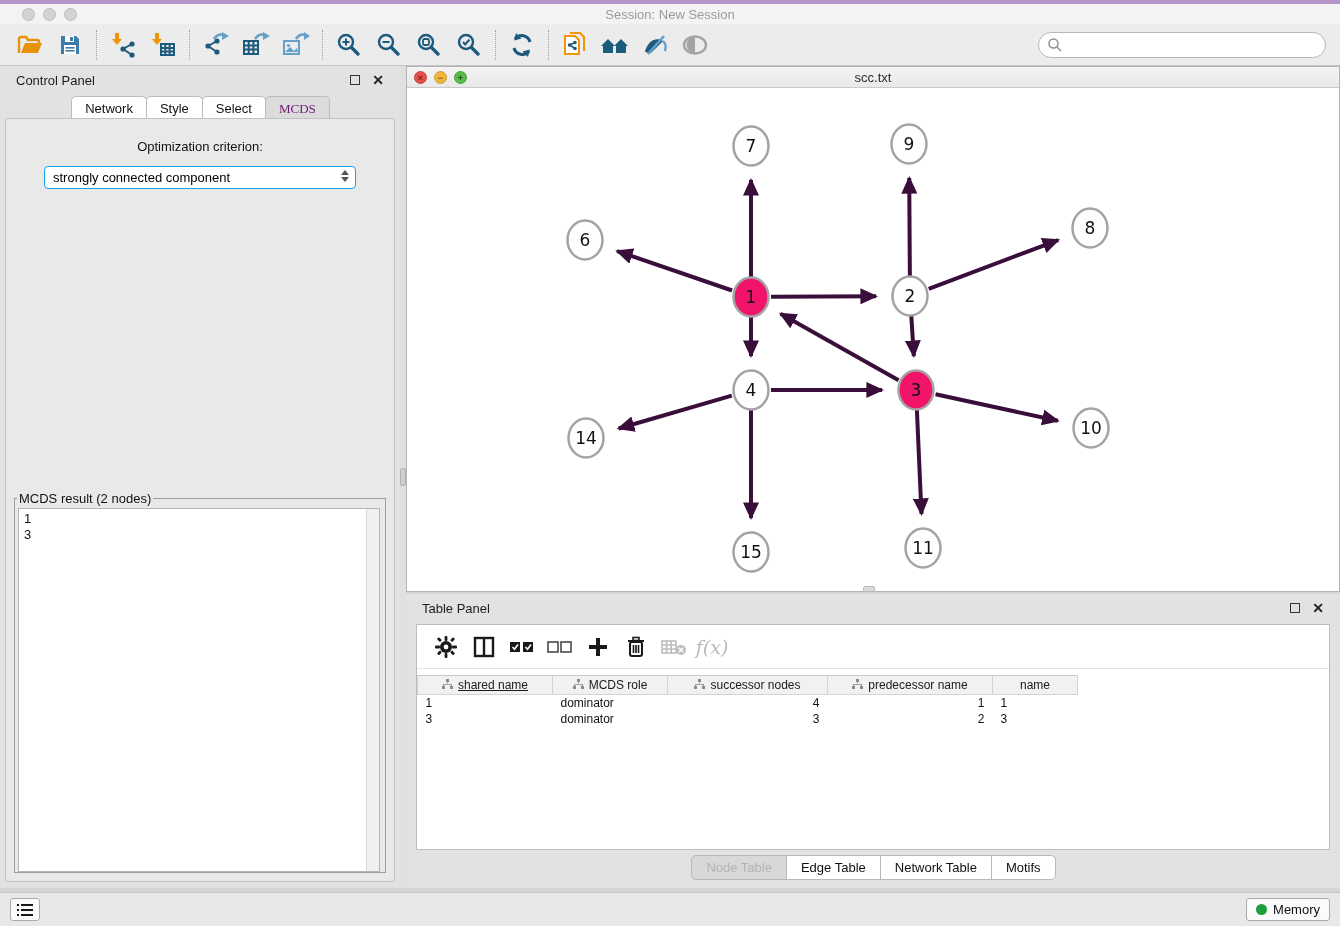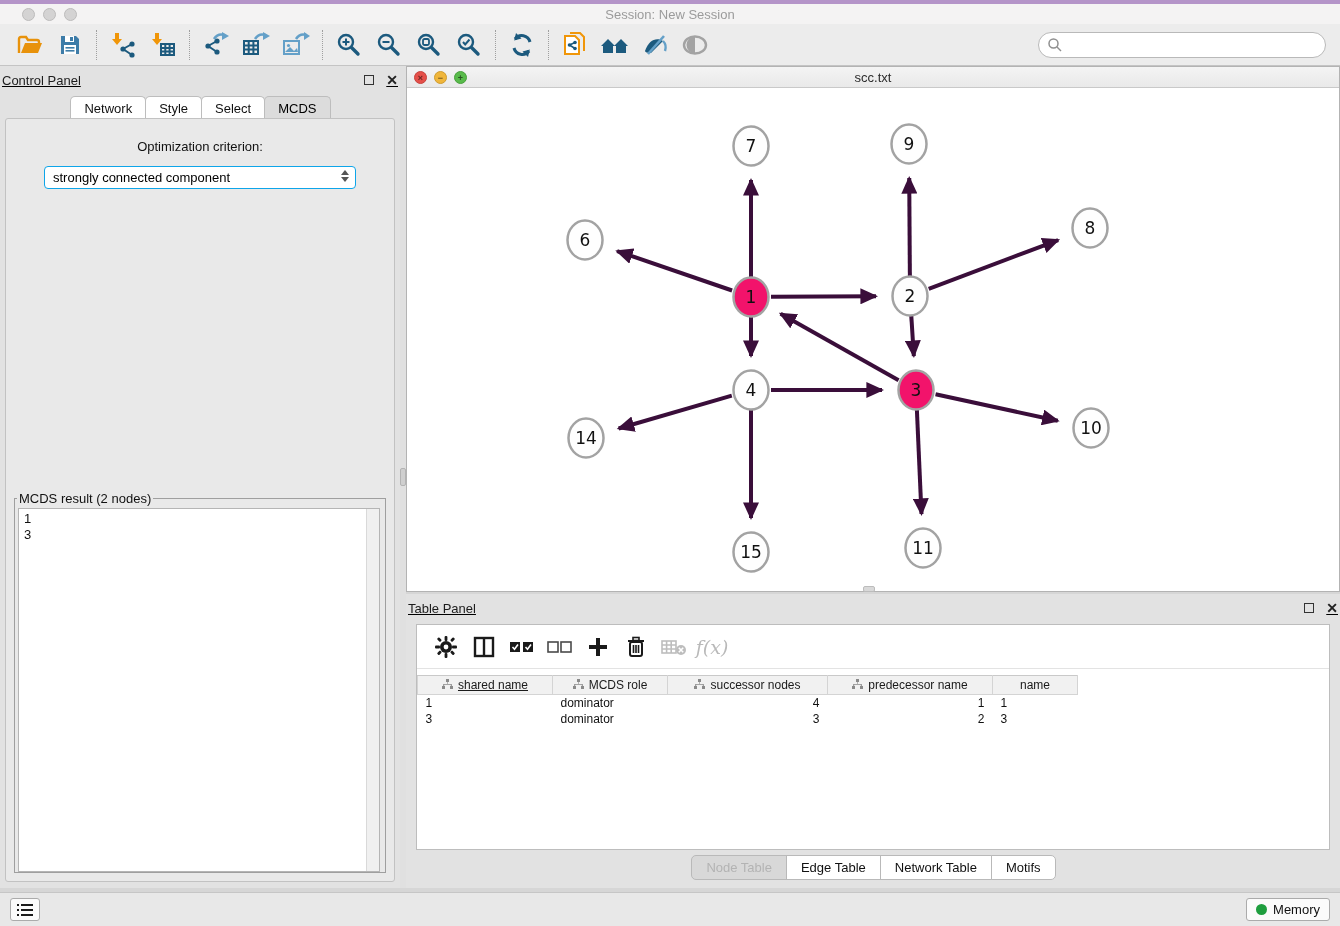--- a/index.html
+++ b/index.html
@@ -14,28 +14,28 @@
 
   
   .toolbar { position:absolute; left:0; top:24px; width:1340px; height:42px; background:#ececec; border-bottom:1px solid #c4c4c4; display:flex; align-items:center; padding-left:10px; }
   .tb-btn { width:34px; height:32px; display:flex; align-items:center; justify-content:center; margin:0 3px; }
   .tb-sep { width:1px; height:30px; margin:0 6px; border-left:1px dotted #9f9f9f; }
   .search-wrap { position:absolute; right:14px; top:8px; width:288px; height:26px; background:#fff; border:1px solid #b9b9b9; border-radius:13px; display:flex; align-items:center; padding-left:8px; }
   .search-wrap input { border:none; outline:none; font-size:13px; width:240px; background:transparent; }
 
   
   .control-panel { position:absolute; left:0; top:66px; width:400px; height:822px; background:#e2e2e2; }
-  .panel-head { height:28px; display:flex; align-items:center; padding:0 2px;text-decoration:underline; }
+  .panel-head { height:28px; display:flex; align-items:center; padding:0 16px; }
   .panel-head .ptitle { font-size:13px; color:#1c1c1c; }
   .panel-head .spacer { flex:1; }
   .wbox { width:10px; height:10px; border:1.5px solid #333; margin-right:12px; }
   .wclose { font-size:14px; font-weight:bold; color:#222; line-height:10px; }
   .cp-tabs { position:absolute; left:0; top:30px; width:100%; display:flex; justify-content:center; }
   .cp-tab { font-size:13px; padding:4px 13px; background:#fff; border:1px solid #bdbdbd; border-bottom:none; border-radius:5px 5px 0 0; margin-right:-1px; color:#111; }
-  .cp-tab.active { background:#dcdcdc; color:#000000; }
+  .cp-tab.active { background:#dcdcdc; color:#701a75;font-family:Liberation Serif, serif; }
   .cp-pane { position:absolute; left:5px; top:52px; width:390px; height:764px; background:#e9e9e9; border:1px solid #c2c2c2; border-radius:3px; }
   .opt-label { text-align:center; margin-top:20px; font-size:13px; color:#111; }
   .dropdown { margin:12px auto 0 auto; width:312px; height:23px; background:#fff; border:1px solid #0ea5e9; border-radius:4px; display:flex; align-items:center; padding:0 8px; font-size:13px; position:relative; }
   .dd-arrows { position:absolute; right:6px; top:3px; display:flex; flex-direction:column; gap:2px; }
   .dd-arrows i { width:0; height:0; border-left:4px solid transparent; border-right:4px solid transparent; display:block; }
   .dd-up { border-bottom:5px solid #555; }
   .dd-dn { border-top:5px solid #555; }
   .btn-row { display:flex; justify-content:center; gap:14px; margin-top:12px; }
   .cp-btn { font-size:13px; background:#fff; border:1px solid #b3b3b3; border-radius:4px; padding:3px 16px; color:#111; }
   fieldset.resultbox { position:absolute; left:8px; top:372px; width:372px; height:382px; border:1px solid #9f9f9f; background:#e9e9e9; }

